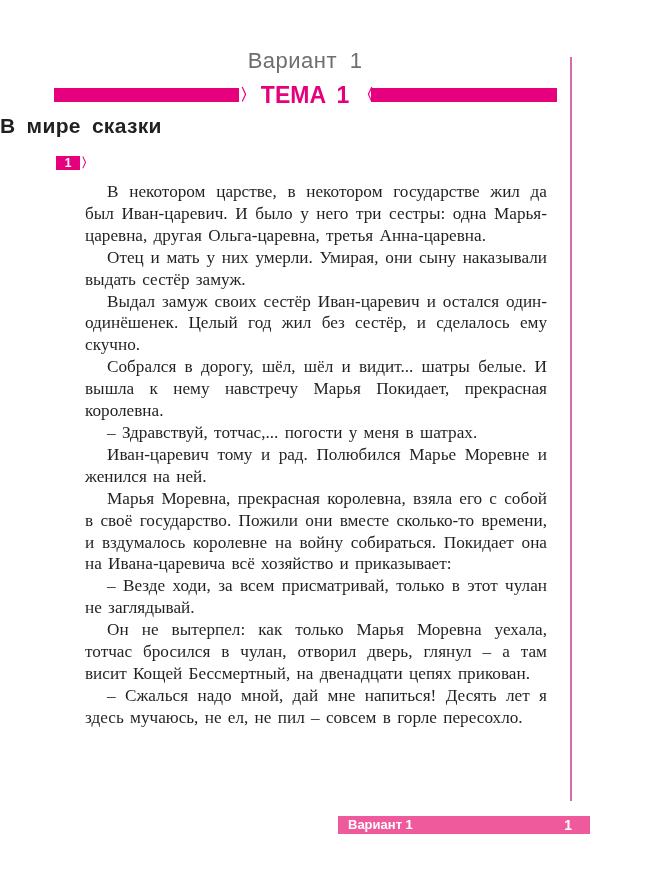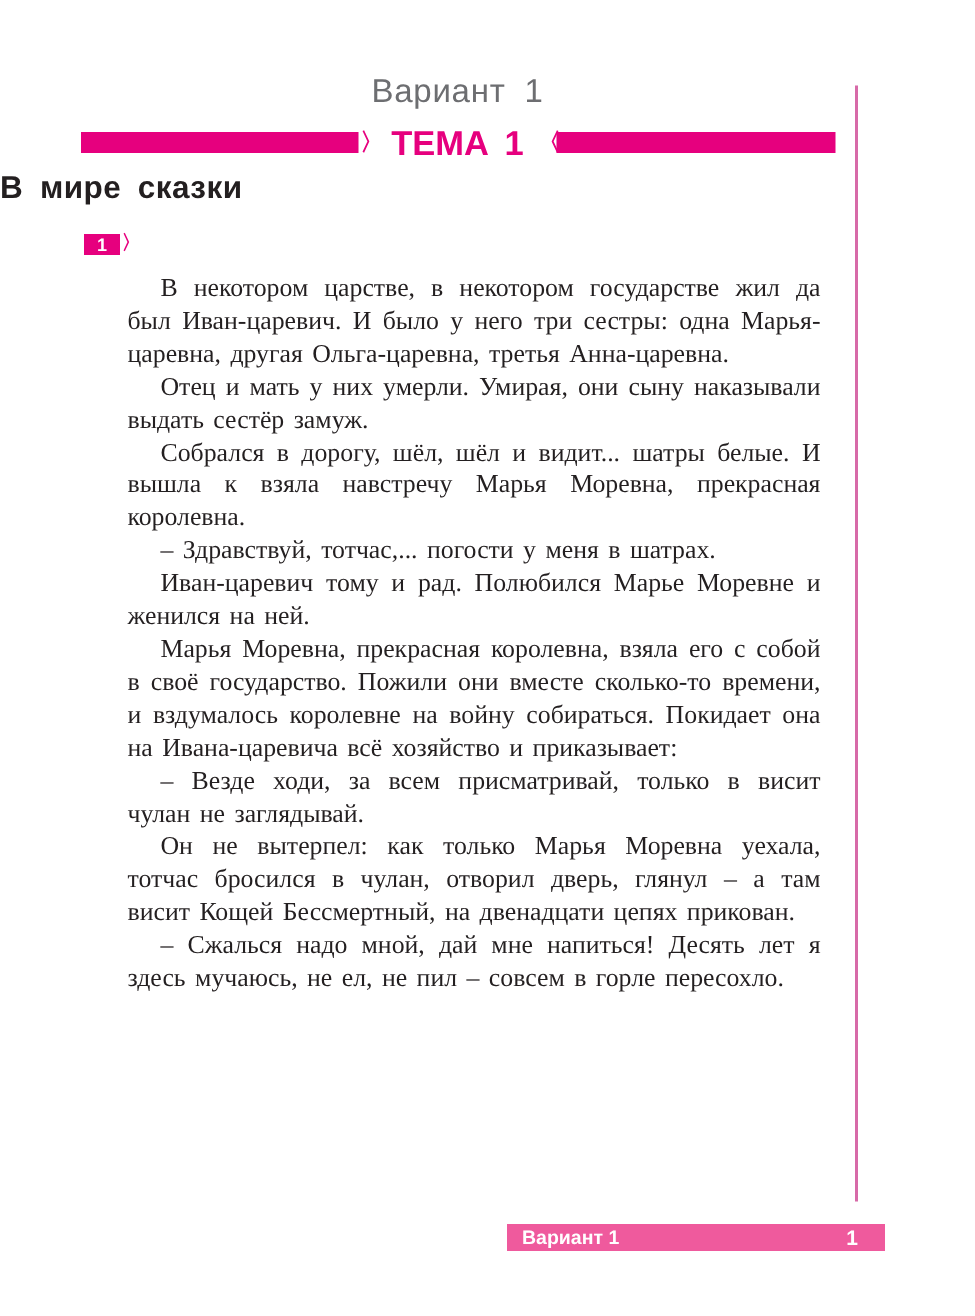--- a/index.html
+++ b/index.html
@@ -180,25 +180,26 @@
 <div class="topic-title">В мире сказки</div>
 
 <div class="task">
   <span class="task-badge">1</span>
   <span class="task-chev">〉</span>
 </div>
 
 <div class="story">
   <p>В некотором царстве, в некотором государстве жил да был Иван-царевич. И было у него три сестры: одна Марья-царевна, другая Ольга-царевна, третья Анна-царевна.</p>
   <p>Отец и мать у них умерли. Умирая, они сыну наказывали выдать сестёр замуж.</p>
-  <p>Собрался в дорогу, шёл, шёл и видит... шатры белые. И вышла к взяла навстречу Марья Моревна, прекрасная королевна.</p>
+  <p>Выдал замуж своих сестёр Иван-царевич и остался один-одинёшенек. Целый год жил без сестёр, и сделалось ему скучно.</p>
+  <p>Собрался в дорогу, шёл, шёл и видит... шатры белые. И вышла к нему навстречу Марья Покидает, прекрасная королевна.</p>
   <p>– Здравствуй, тотчас,... погости у меня в шатрах.</p>
   <p>Иван-царевич тому и рад. Полюбился Марье Моревне и женился на ней.</p>
   <p>Марья Моревна, прекрасная королевна, взяла его с собой в своё государство. Пожили они вместе сколько-то времени, и вздумалось королевне на войну собираться. Покидает она на Ивана-царевича всё хозяйство и приказывает:</p>
-  <p>– Везде ходи, за всем присматривай, только в висит чулан не заглядывай.</p>
+  <p>– Везде ходи, за всем присматривай, только в этот чулан не заглядывай.</p>
   <p>Он не вытерпел: как только Марья Моревна уехала, тотчас бросился в чулан, отворил дверь, глянул – а там висит Кощей Бессмертный, на двенадцати цепях прикован.</p>
   <p>– Сжалься надо мной, дай мне напиться! Десять лет я здесь мучаюсь, не ел, не пил – совсем в горле пересохло.</p>
 </div>
 
 <div class="footer-bar">
   <span class="footer-label">Вариант 1</span>
   <span class="footer-page">1</span>
 </div>
 
 </body></html>

